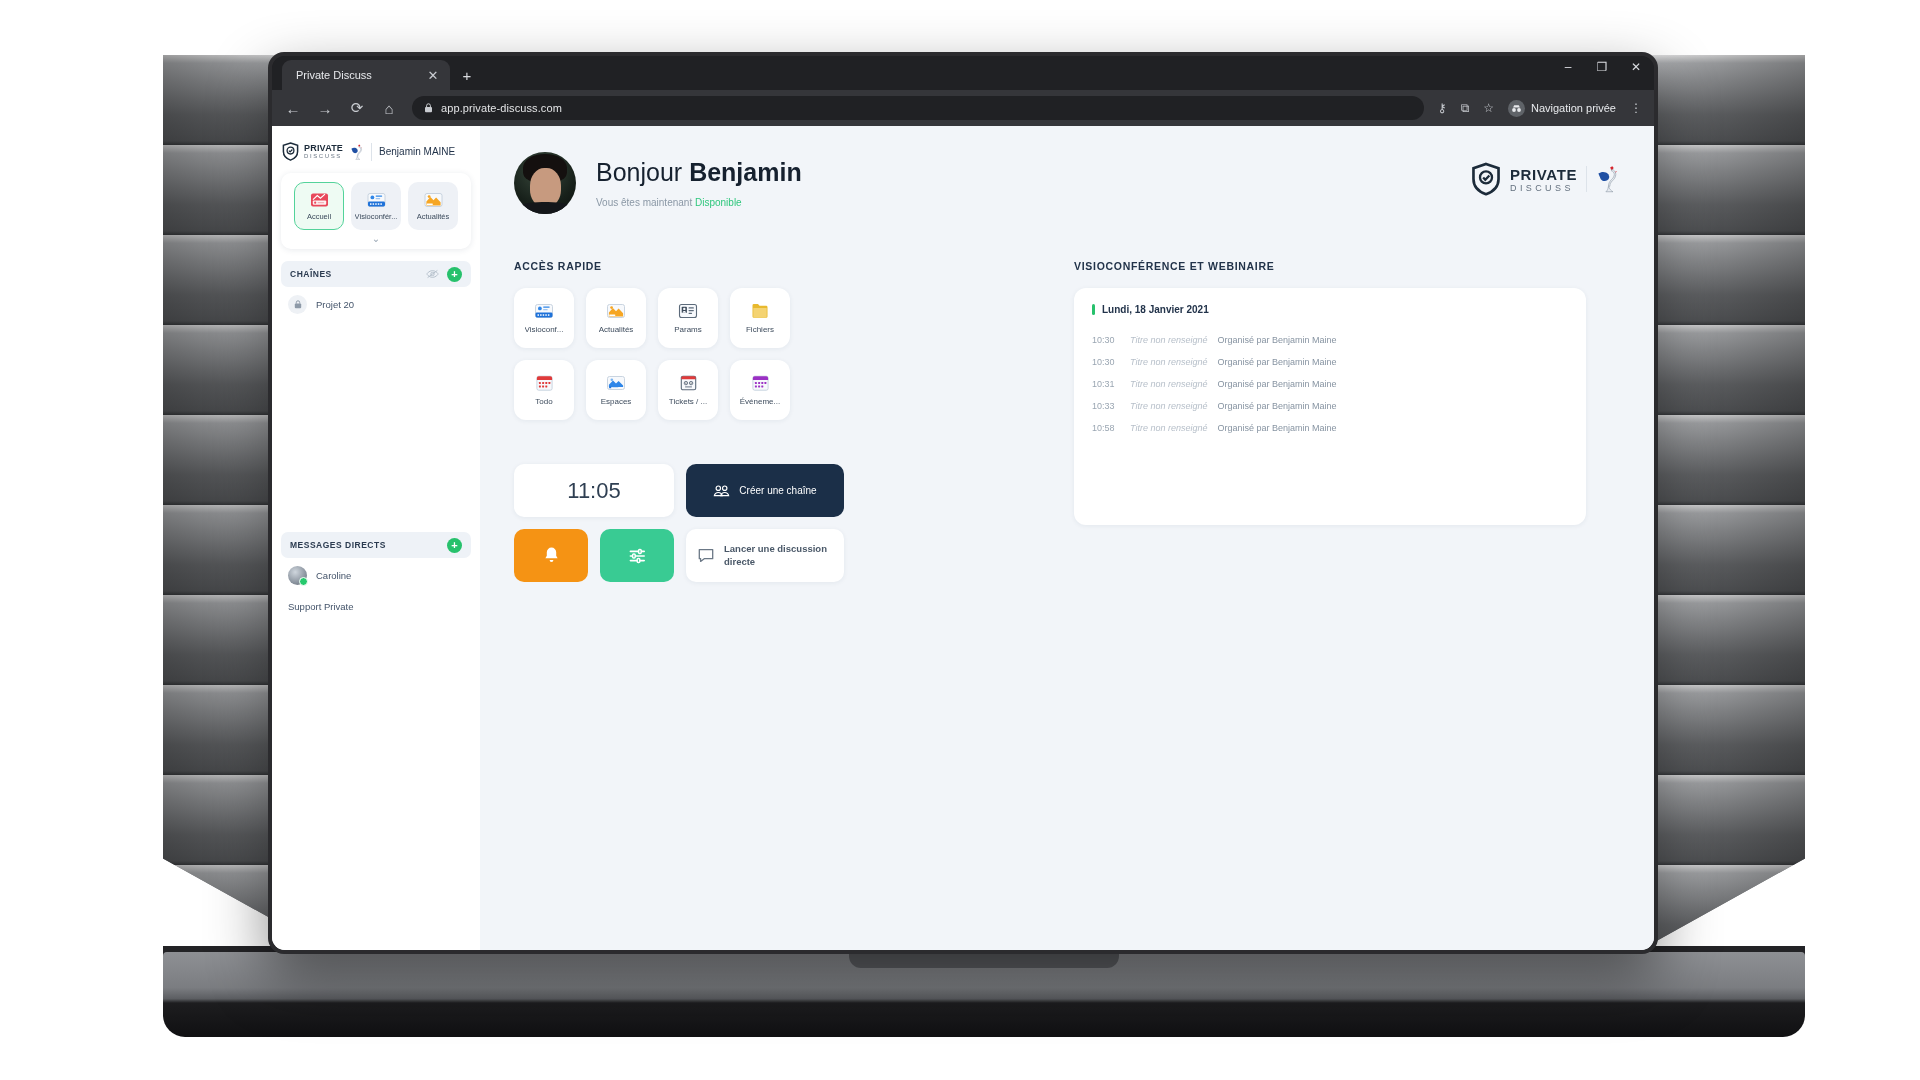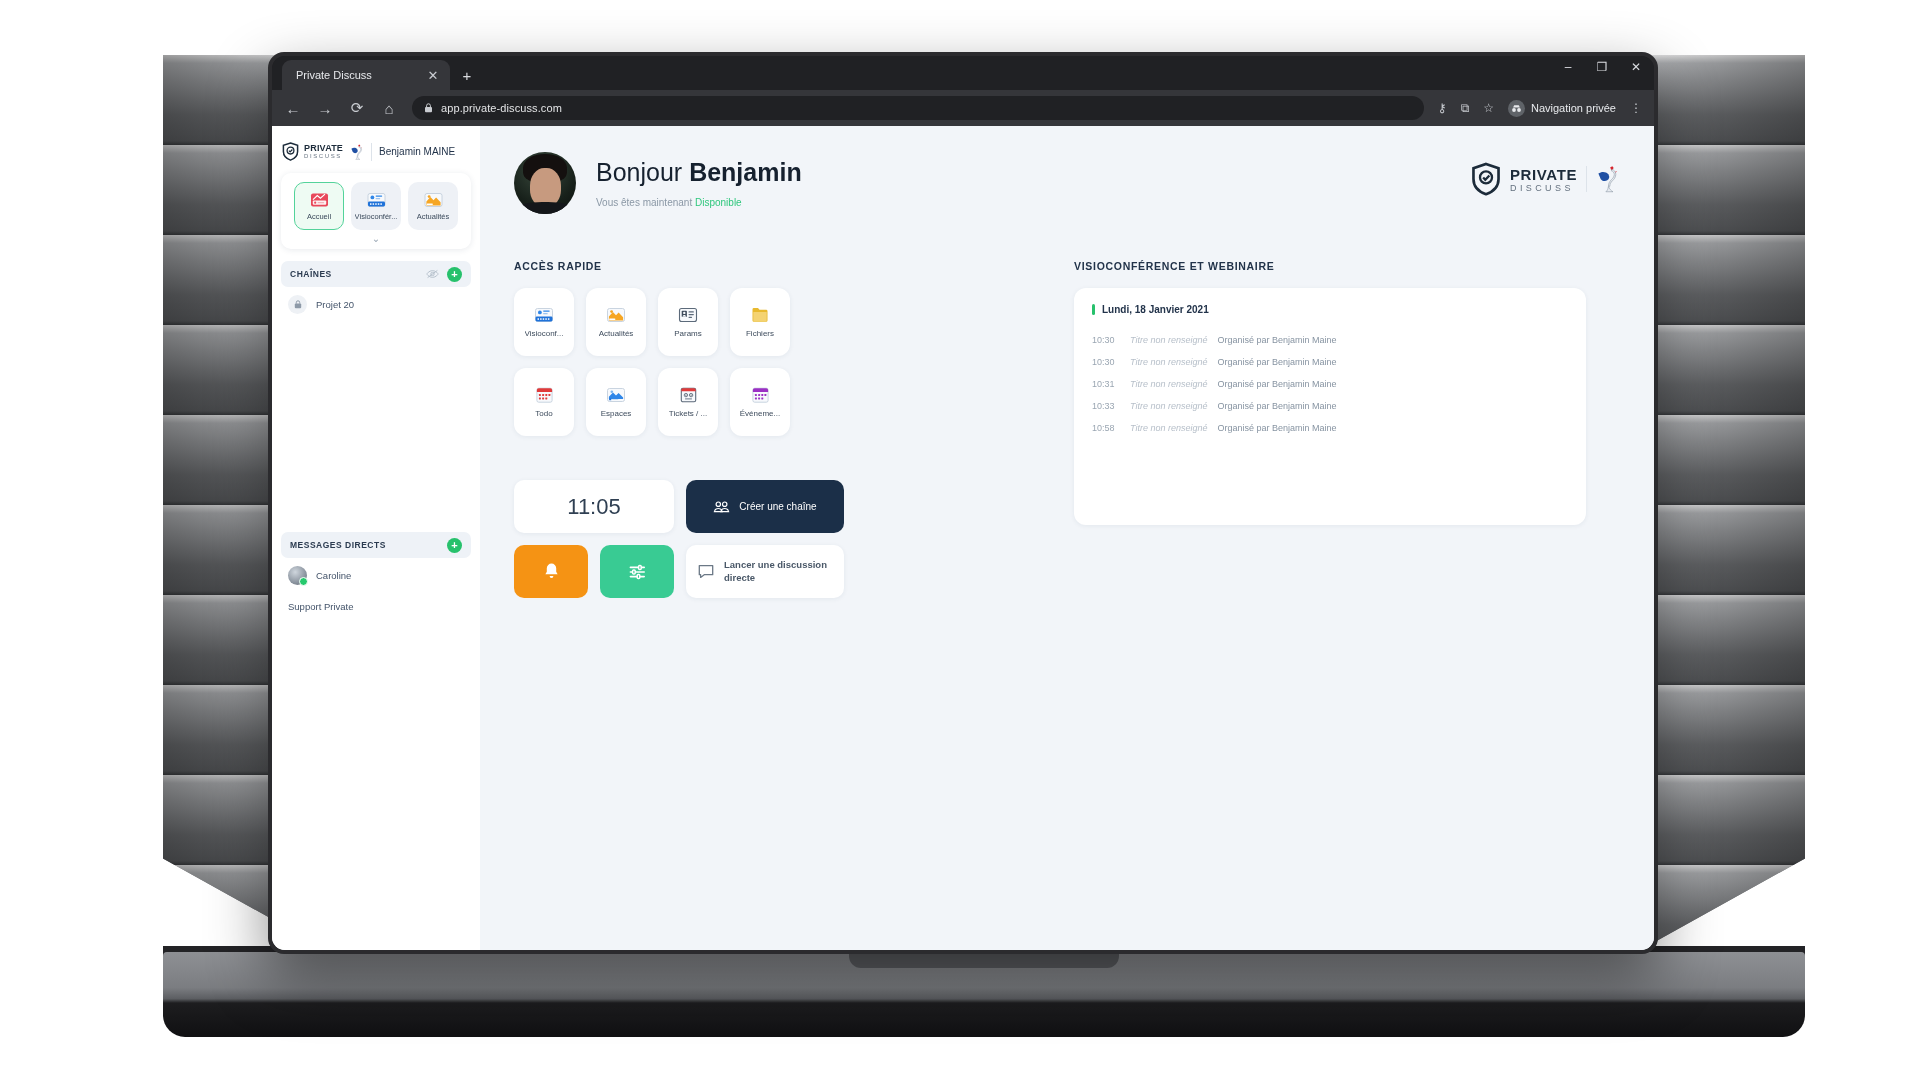--- a/index.html
+++ b/index.html
@@ -213,21 +213,21 @@
   .col-left { width: 520px; flex: 0 0 520px; }
   .col-right { flex: 1; max-width: 512px; }
 
   .sec-title {
     font-size: 10.5px; font-weight: bold; letter-spacing: .7px; color: #22334a;
     margin-bottom: 16px;
   }
 
   .qa-grid { display: flex; flex-wrap: wrap; gap: 12px; width: 330px; }
   .qa-tile {
-    width: 60px; height: 68px; background: #fff; border-radius: 12px;
+    width: 60px; height: 60px; background: #fff; border-radius: 12px;
     box-shadow: 0 1px 5px rgba(30,50,80,.07);
     display: flex; flex-direction: column; align-items: center; justify-content: center;
     gap: 5px;
   }
   .qa-tile .lbl {
     font-size: 8px; color: #3e4c5d; max-width: 54px; overflow: hidden;
     white-space: nowrap; text-overflow: ellipsis;
   }
 
   .action-grid { margin-top: 44px; width: 330px; }

